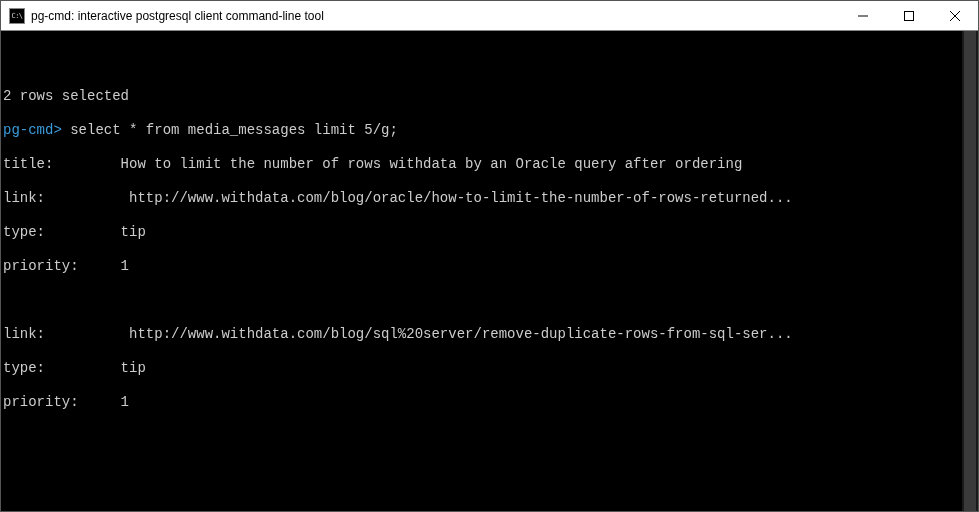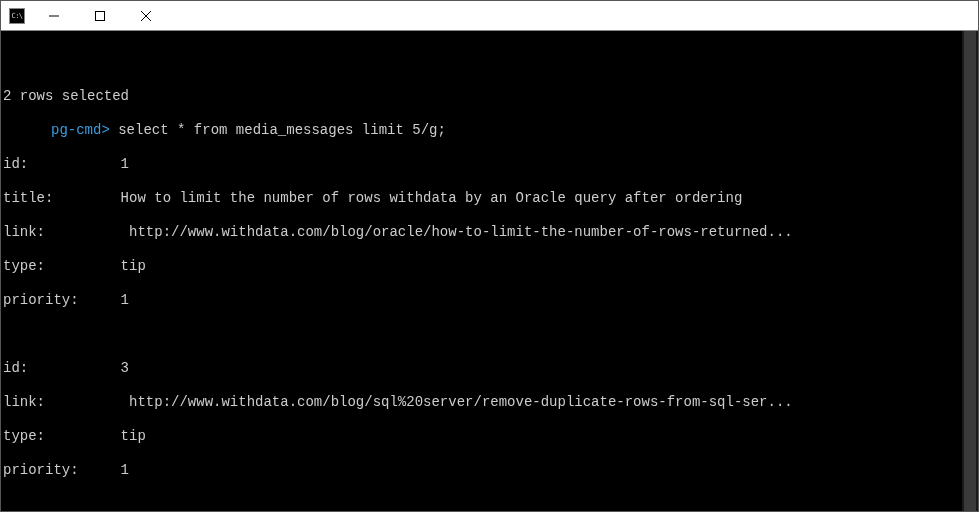--- a/index.html
+++ b/index.html
@@ -78,28 +78,29 @@
       background: #1a1a1a;
     }
     .scrollbar-thumb {
       position: absolute;
       left: 2px;
       right: 2px;
       top: 0;
       height: 100%;
       background: #3a3a3a;
     }
-    .prompt { color: #3a9bdc; margin-left: 48px; }
+    .prompt { color: #3a9bdc; }
     .line { min-height: 17px; }
   </style>
 </head>
 <body>
 
 <div class="titlebar">
   <div class="titlebar-icon">C:\</div>
+  <div class="titlebar-title">pg-cmd: interactive postgresql client command-line tool</div>
   <div class="titlebar-controls">
     <div class="titlebar-btn">
       <svg viewBox="0 0 10 10">
           <line x1="0" y1="5" x2="10" y2="5" stroke="#000" stroke-width="1"></line>
         </svg>
     </div>
     <div class="titlebar-btn">
       <svg viewBox="0 0 10 10">
           <rect x="0.5" y="0.5" width="9" height="9" fill="none" stroke="#000" stroke-width="1"></rect>
         </svg>
@@ -110,27 +111,25 @@
           <line x1="10" y1="0" x2="0" y2="10" stroke="#000" stroke-width="1"></line>
         </svg>
     </div>
   </div>
 </div>
 
 <div class="terminal">
 <div class="line"></div>
 <div class="line">2 rows selected</div>
 <div class="line"><span class="prompt">pg-cmd&gt;</span><span> select * from media_messages limit 5/g;</span></div>
-<div class="line">id:           1</div>
 <div class="line">title:        How to limit the number of rows withdata by an Oracle query after ordering</div>
 <div class="line">link:          http://www.withdata.com/blog/oracle/how-to-limit-the-number-of-rows-returned...</div>
 <div class="line">type:         tip</div>
 <div class="line">priority:     1</div>
 <div class="line"></div>
-<div class="line">id:           3</div>
 <div class="line">link:          http://www.withdata.com/blog/sql%20server/remove-duplicate-rows-from-sql-ser...</div>
 <div class="line">type:         tip</div>
 <div class="line">priority:     1</div>
 
 
 
 
 
 
 

